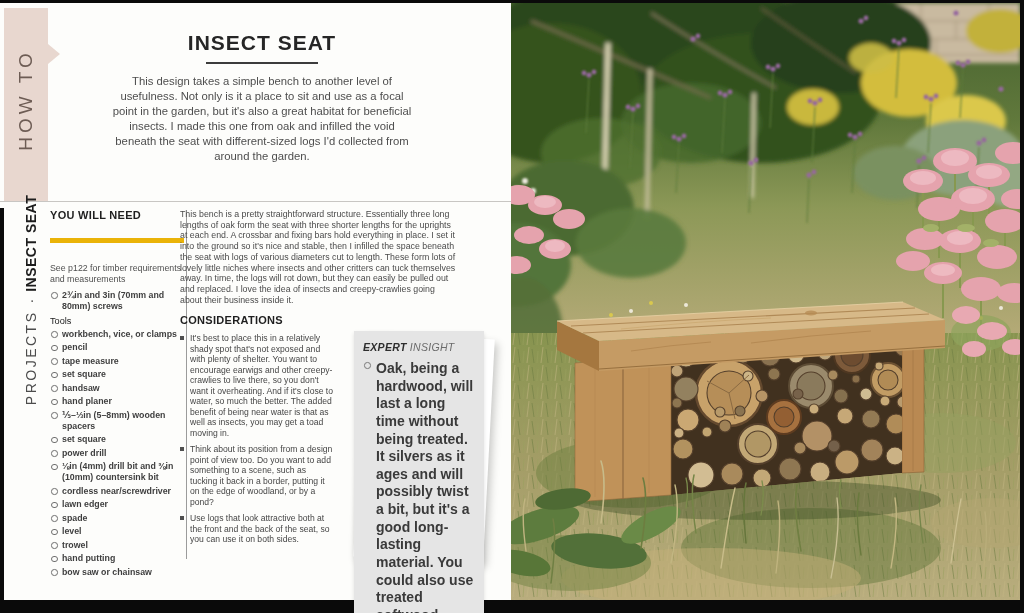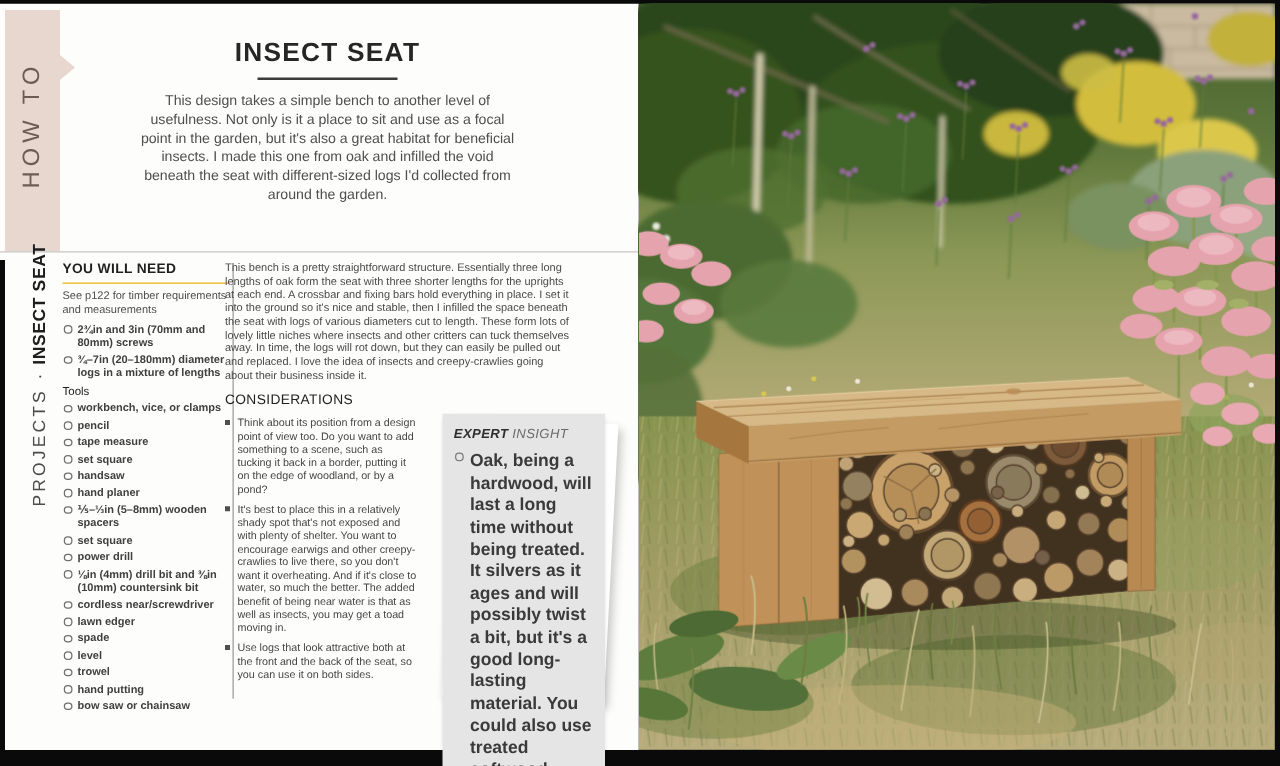--- a/index.html
+++ b/index.html
@@ -21,33 +21,33 @@
   .hr-line{position:absolute;left:0;top:198px;width:511px;height:1px;background:#c8c6c3;}
   
   .spine{position:absolute;left:31px;top:297px;transform:translate(-50%,-50%) rotate(-90deg);
     white-space:nowrap;font-size:14px;}
   .spine .sec{letter-spacing:2.5px;color:#4c4c4c;font-weight:400;}
   .spine .dot{margin:0 7px;color:#3a3a3a;}
   .spine .ttl{font-weight:700;color:#1d1d1d;letter-spacing:0.5px;}
   
   .ywn{position:absolute;left:50px;top:206px;width:134px;}
   .ywn-heading{font-size:11px;font-weight:700;letter-spacing:.3px;color:#1f1f1f;
-    padding-bottom:5px;border-bottom:1px solid #eab308;margin-bottom:4px;}
+    padding-bottom:17px;border-bottom:5px solid #eab308;margin-bottom:20px;}
   .ywn-note{font-size:8.8px;line-height:1.3;color:#4e4e4e;margin-bottom:4px;}
   ul.circle-list{list-style:none;margin:0;padding:0;}
   ul.circle-list li{position:relative;padding-left:12px;font-size:8.8px;line-height:1.25;
     margin-bottom:2.5px;color:#3f3f3f;font-weight:bold;}
   ul.circle-list li::before{content:"";position:absolute;left:1px;top:2.6px;width:4.5px;height:4.5px;
     border:1px solid #6f6f6f;border-radius:50%;}
   .tools-heading{font-size:9.2px;font-weight:400;margin:4px 0 3px 0;color:#222;}
   .col-divider{position:absolute;left:186px;top:210px;width:1px;height:346px;background:#9b9b9b;}
   
   .main-col{position:absolute;left:180px;top:206px;width:277px;}
   .body-par{font-size:8.8px;line-height:1.22;color:#4a4a4a;}
-  .cons-heading{margin-top:9px;font-size:11px;font-weight:400;color:#1f1f1f;letter-spacing:.3px;}
+  .cons-heading{margin-top:9px;font-size:11px;font-weight:700;color:#1f1f1f;letter-spacing:.3px;}
   ul.square-list{list-style:none;margin:7px 0 0 0;padding:0;width:154px;}
   ul.square-list li{position:relative;padding-left:10px;font-size:8.6px;line-height:1.22;
     margin-bottom:6px;color:#464646;}
   ul.square-list li::before{content:"";position:absolute;left:0;top:3px;width:3.5px;height:3.5px;background:#4f4f4f;}
   
   .insight-back{position:absolute;left:359px;top:333px;width:130px;height:224px;background:#ffffff;
     transform:rotate(3deg);box-shadow:3px 4px 8px rgba(0,0,0,.22);}
   .insight-box{position:absolute;left:354px;top:328px;width:112px;background:#e5e5e5;
     padding:10px 9px 12px 9px;box-shadow:0 2px 4px rgba(0,0,0,.12);}
   .insight-heading{font-style:italic;font-size:10.5px;letter-spacing:.3px;margin-bottom:7px;}
@@ -82,21 +82,20 @@
 
     <div class="spine">
       <span class="sec">PROJECTS</span><span class="dot">·</span><span class="ttl">INSECT SEAT</span>
     </div>
 
     <div class="ywn">
       <div class="ywn-heading">YOU WILL NEED</div>
       <div class="ywn-note">See p122 for timber requirements and measurements</div>
       <ul class="circle-list">
         <li>2¾in and 3in (70mm and 80mm) screws</li>
-        <li>¾–7in (20–180mm) diameter logs in a mixture of lengths</li>
       </ul>
       <div class="tools-heading">Tools</div>
       <ul class="circle-list">
         <li>workbench, vice, or clamps</li>
         <li>pencil</li>
         <li>tape measure</li>
         <li>set square</li>
         <li>handsaw</li>
         <li>hand planer</li>
         <li>⅕–⅓in (5–8mm) wooden spacers</li>
@@ -112,22 +111,22 @@
         <li>bow saw or chainsaw</li>
       </ul>
     </div>
 
     <div class="col-divider"></div>
 
     <div class="main-col">
       <div class="body-par">This bench is a pretty straightforward structure. Essentially three long lengths of oak form the seat with three shorter lengths for the uprights at each end. A crossbar and fixing bars hold everything in place. I set it into the ground so it's nice and stable, then I infilled the space beneath the seat with logs of various diameters cut to length. These form lots of lovely little niches where insects and other critters can tuck themselves away. In time, the logs will rot down, but they can easily be pulled out and replaced. I love the idea of insects and creepy-crawlies going about their business inside it.</div>
       <div class="cons-heading">CONSIDERATIONS</div>
       <ul class="square-list">
+        <li>It's best to place this in a relatively shady spot that's not exposed and with plenty of shelter. You want to encourage earwigs and other creepy-crawlies to live there, so you don't want it overheating. And if it's close to water, so much the better. The added benefit of being near water is that as well as insects, you may get a toad moving in.</li>
         <li>Think about its position from a design point of view too. Do you want to add something to a scene, such as tucking it back in a border, putting it on the edge of woodland, or by a pond?</li>
-        <li>It's best to place this in a relatively shady spot that's not exposed and with plenty of shelter. You want to encourage earwigs and other creepy-crawlies to live there, so you don't want it overheating. And if it's close to water, so much the better. The added benefit of being near water is that as well as insects, you may get a toad moving in.</li>
         <li>Use logs that look attractive both at the front and the back of the seat, so you can use it on both sides.</li>
       </ul>
     </div>
 
     <div class="insight-back"></div>
     <div class="insight-box">
       <div class="insight-heading">
         <span class="em">EXPERT</span>
         <span class="rest">INSIGHT</span>
       </div>

